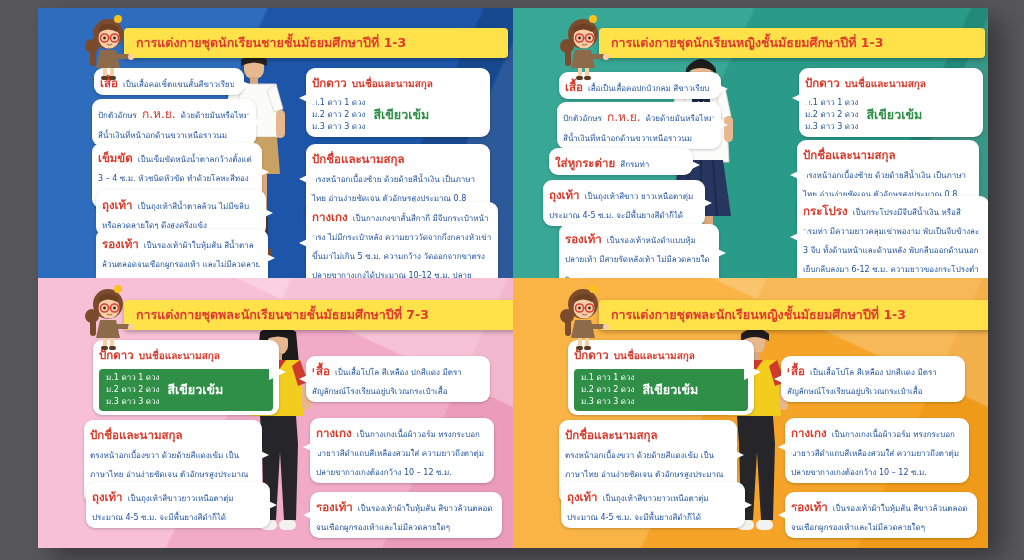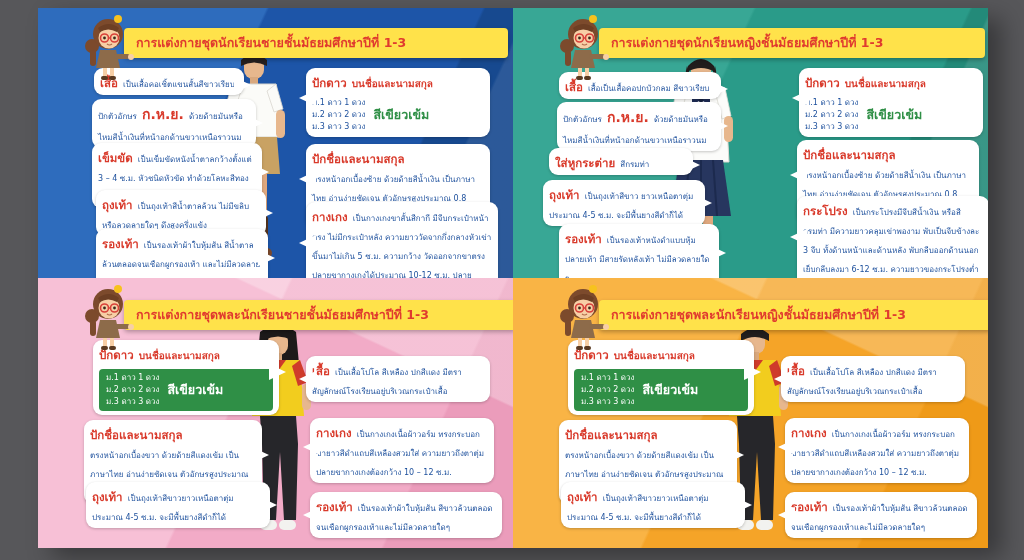--- a/index.html
+++ b/index.html
@@ -28,21 +28,21 @@
   .figure{position:absolute;z-index:1}
   .bubble{position:absolute;background:#fff;border-radius:9px;padding:4px 6px;z-index:2;
           box-shadow:0 1px 3px rgba(0,0,0,.22)}
   .tail-r::after{content:"";position:absolute;right:-15px;top:32%;width:0;height:0;
           border:8px solid transparent;border-left:17px solid #fff}
   .tail-l::after{content:"";position:absolute;left:-15px;top:32%;width:0;height:0;
           border:8px solid transparent;border-right:17px solid #fff}
   .bt{color:#d93a2b;font-weight:700;font-size:11.5px;line-height:1.15}
   .bt-sub{color:#d93a2b;font-weight:700;font-size:10px}
   .bb{color:#1c4f9c;font-size:8px;line-height:1.32}
-  .bmark{color:#d93a2b;font-weight:700;font-size:14px}
+  .bmark{color:#d93a2b;font-weight:400;font-size:12px}
   .star-row{display:flex;align-items:center;gap:8px;margin-top:6px}
   .star-lines div{color:#1c4f9c;font-size:8px;line-height:1.5}
   .star-hl{color:#2f8f46;font-weight:700;font-size:12.5px}
   .green-box{background:#2f8f46;border-radius:4px;padding:3px 7px}
   .green-box .star-lines div{color:#ffffff}
   .green-box .star-hl{color:#ffffff}
 </style>
 </head>
 <body>
 
@@ -248,21 +248,21 @@
         <path d="M29 32 q2.5 2 5 0" stroke="#b06a4a" stroke-width="1.2" fill="none"></path>
         <path d="M22 38 h16 l4 18 h-24 z" fill="#8d6b4a"></path>
         <rect x="36" y="42" width="16" height="5" rx="2.5" fill="#8d6b4a"></rect>
           <circle cx="53" cy="45" r="3" fill="#f7cfa6"></circle>
         <rect x="25" y="56" width="4" height="9" fill="#f7cfa6"></rect>
           <rect x="32" y="56" width="4" height="9" fill="#f7cfa6"></rect>
         <rect x="23" y="64" width="7" height="4" rx="2" fill="#5a3a22"></rect>
           <rect x="31" y="64" width="7" height="4" rx="2" fill="#5a3a22"></rect>
       </svg>
     </div>
-    <div class="banner" style="left:86px;top:22px;width:368px">การแต่งกายชุดพละนักเรียนชายชั้นมัธยมศึกษาปีที่ 1-3</div>
+    <div class="banner" style="left:86px;top:22px;width:368px">การแต่งกายชุดพละนักเรียนชายชั้นมัธยมศึกษาปีที่ 7-3</div>
     <div class="figure" style="left:198px;top:44px">
       <svg width="84" height="222" viewBox="0 0 84 222">
         <path d="M24 10 q18 -14 36 0 l3 32 q-4 7 -10 7 l-22 0 q-6 0 -10 -7 z" fill="#1d1a1a"></path>
         <rect x="32" y="10" width="20" height="23" rx="9" fill="#e7b78d"></rect>
         <path d="M28 12 q14 -10 28 0 l0 6 q-14 -7 -28 0 z" fill="#1d1a1a"></path>
         <rect x="38" y="31" width="8" height="7" fill="#d9a87e"></rect>
         <path d="M20 38 h44 l4 56 h-52 z" fill="#f2cd1e"></path>
         <path d="M34 38 l8 11 8 -11 z" fill="#cf3b2b"></path>
         <path d="M20 38 l-8 22 10 4 6 -20 z" fill="#cf3b2b"></path>
         <path d="M64 38 l8 22 -10 4 -6 -20 z" fill="#cf3b2b"></path>

